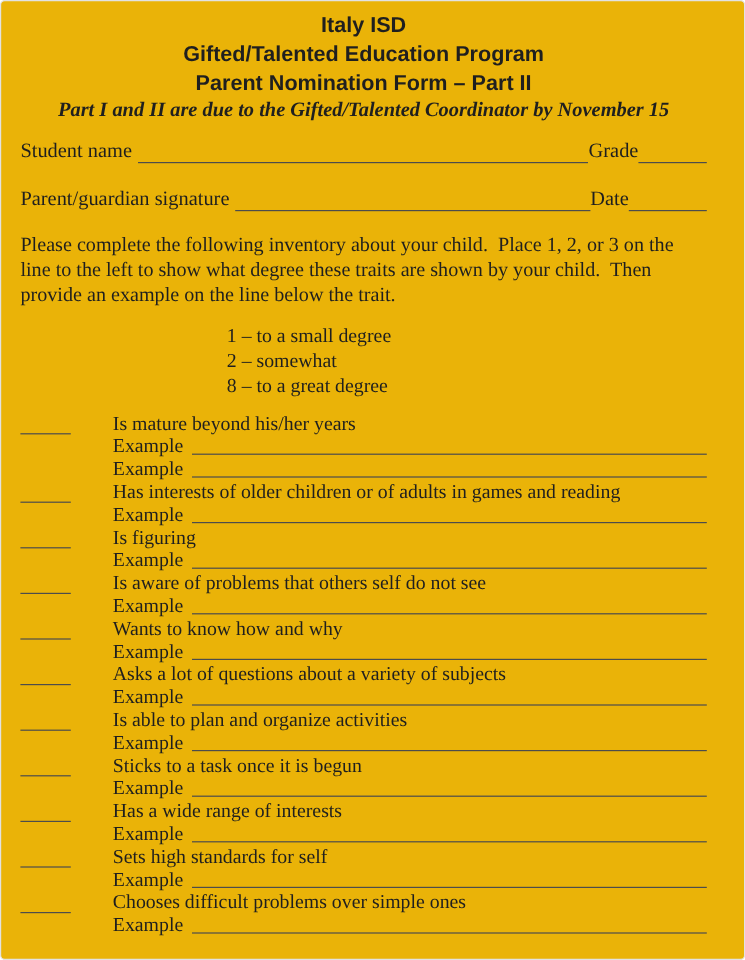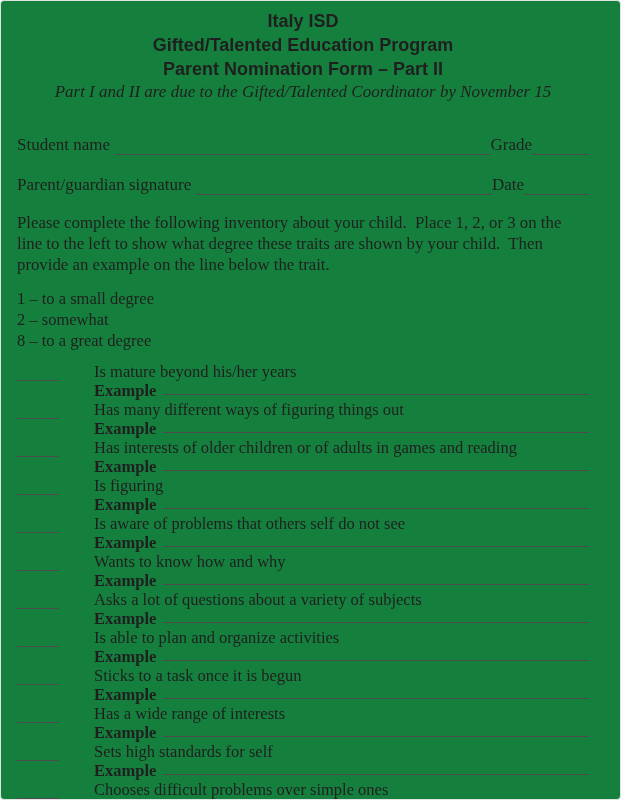--- a/index.html
+++ b/index.html
@@ -5,39 +5,39 @@
   * { margin: 0; padding: 0; box-sizing: border-box; }
   html, body { background: #ffffff; }
   body {
     width: 621px; height: 800px;
     overflow: hidden;
     font-family: "Liberation Serif", serif;
     color: #1f1f1f;
   }
   .page {
     width: 621px; height: 800px;
-    background: #15803d;
+    background: #eab308;
     border: 1px solid #e2e2e2;
     border-radius: 4px;
     padding: 8px 31px 0 16px;
     overflow: hidden;
   }
 
   
   .form-header {
     text-align: center;
     font-family: "Liberation Sans", sans-serif;
     font-weight: bold;
     font-size: 18px;
     line-height: 24px;
   }
   .form-subtitle {
     text-align: center;
     font-family: "Liberation Serif", serif;
-    font-weight: normal;
+    font-weight: bold;
     font-style: italic;
     font-size: 17px;
     line-height: 21px;
   }
 
   
   .fill-line {
     display: inline-block;
     border-bottom: 1.5px solid #4c4c4c;
     height: 14px;
@@ -45,37 +45,38 @@
   .grow { flex: 1 1 auto; }
 
   
   .field-row {
     display: flex;
     align-items: flex-end;
     height: 21px;
     font-size: 17px;
   }
   .field-row .label { white-space: nowrap; line-height: 21px; }
-  .row-student   { margin-top: 32px; justify-content: flex-end; }
+  .row-student   { margin-top: 13px; justify-content: flex-end; }
   .row-signature { margin-top: 19px; }
   .label-gap { margin-right: 5px; }
   .grade-line { width: 57px; }
   .date-line  { width: 65px; }
 
   
   .instructions {
     margin-top: 17px;
     font-size: 16.8px;
     line-height: 21px;
     white-space: pre-wrap;
   }
 
   
   .rating-scale {
     margin-top: 13px;
+    margin-left: 172px;
     font-size: 16.5px;
     line-height: 21px;
   }
 
   
   .traits-list { margin-top: 11px; }
   .trait-row {
     display: flex;
     align-items: flex-end;
     height: 19px;
@@ -87,23 +88,22 @@
     flex: 0 0 auto;
   }
   .trait-text {
     margin-left: 35px;
     font-size: 16.5px;
     line-height: 19px;
     white-space: nowrap;
   }
   .example-row {
     display: flex;
-    align-items: flex-start;
+    align-items: center;
     height: 19px;
-    font-weight: bold;
   }
   .example-label {
     margin-left: 77px;
     margin-right: 7px;
     font-size: 16.5px;
     line-height: 19px;
   }
 </style>
 </head>
 <body>
@@ -145,24 +145,20 @@
       <span class="fill-line rating-line"></span>
       <span class="trait-text">Is mature beyond his/her years</span>
     </div>
     <div class="example-row">
       <span class="example-label">Example</span>
       <span class="fill-line grow"></span>
     </div>
   </div>
 
   <div class="trait-item">
-    <div class="trait-row">
-      <span class="fill-line rating-line"></span>
-      <span class="trait-text">Has many different ways of figuring things out</span>
-    </div>
     <div class="example-row">
       <span class="example-label">Example</span>
       <span class="fill-line grow"></span>
     </div>
   </div>
 
   <div class="trait-item">
     <div class="trait-row">
       <span class="fill-line rating-line"></span>
       <span class="trait-text">Has interests of older children or of adults in games and reading</span>

